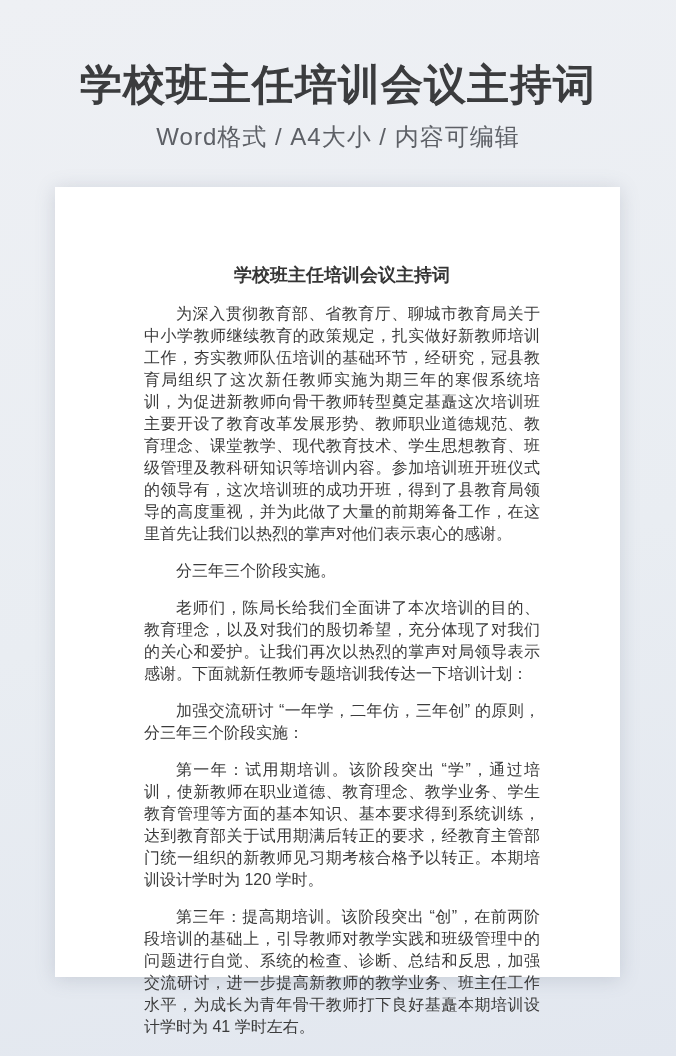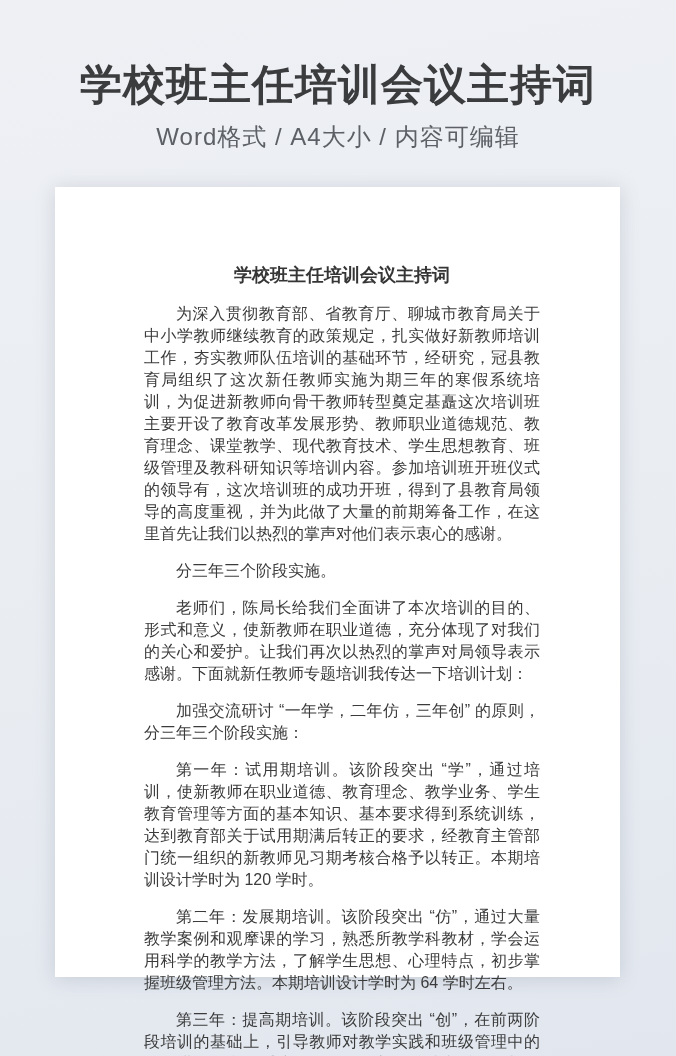--- a/index.html
+++ b/index.html
@@ -65,19 +65,18 @@
 <header class="template-header">
   <h1 class="template-title">学校班主任培训会议主持词</h1>
   <p class="template-subtitle">Word格式 / A4大小 / 内容可编辑</p>
 </header>
 
 <section class="document-page">
   <h2 class="doc-title">学校班主任培训会议主持词</h2>
   <div class="doc-body">
       <p class="doc-par">为深入贯彻教育部、省教育厅、聊城市教育局关于中小学教师继续教育的政策规定，扎实做好新教师培训工作，夯实教师队伍培训的基础环节，经研究，冠县教育局组织了这次新任教师实施为期三年的寒假系统培训，为促进新教师向骨干教师转型奠定基矗这次培训班主要开设了教育改革发展形势、教师职业道德规范、教育理念、课堂教学、现代教育技术、学生思想教育、班级管理及教科研知识等培训内容。参加培训班开班仪式的领导有，这次培训班的成功开班，得到了县教育局领导的高度重视，并为此做了大量的前期筹备工作，在这里首先让我们以热烈的掌声对他们表示衷心的感谢。</p>
       <p class="doc-par">分三年三个阶段实施。</p>
-      <p class="doc-par">老师们，陈局长给我们全面讲了本次培训的目的、形式和意义，使新教师在职业道德，充分体现了对我们的关心和爱护。让我们再次以热烈的掌声对局领导表示感谢。下面就新任教师专题培训我传达一下培训计划：</p>
+      <p class="doc-par">老师们，陈局长给我们全面讲了本次培训的目的、教育理念，以及对我们的殷切希望，充分体现了对我们的关心和爱护。让我们再次以热烈的掌声对局领导表示感谢。下面就新任教师专题培训我传达一下培训计划：</p>
       <p class="doc-par">加强交流研讨 “一年学，二年仿，三年创” 的原则，分三年三个阶段实施：</p>
       <p class="doc-par">第一年：试用期培训。该阶段突出 “学”，通过培训，使新教师在职业道德、教育理念、教学业务、学生教育管理等方面的基本知识、基本要求得到系统训练，达到教育部关于试用期满后转正的要求，经教育主管部门统一组织的新教师见习期考核合格予以转正。本期培训设计学时为 120 学时。</p>
-      <p class="doc-par">第二年：发展期培训。该阶段突出 “仿”，通过大量教学案例和观摩课的学习，熟悉所教学科教材，学会运用科学的教学方法，了解学生思想、心理特点，初步掌握班级管理方法。本期培训设计学时为 64 学时左右。</p>
       <p class="doc-par">第三年：提高期培训。该阶段突出 “创”，在前两阶段培训的基础上，引导教师对教学实践和班级管理中的问题进行自觉、系统的检查、诊断、总结和反思，加强交流研讨，进一步提高新教师的教学业务、班主任工作水平，为成长为青年骨干教师打下良好基矗本期培训设计学时为 41 学时左右。</p>
     </div>
 </section>
 
 </body></html>

